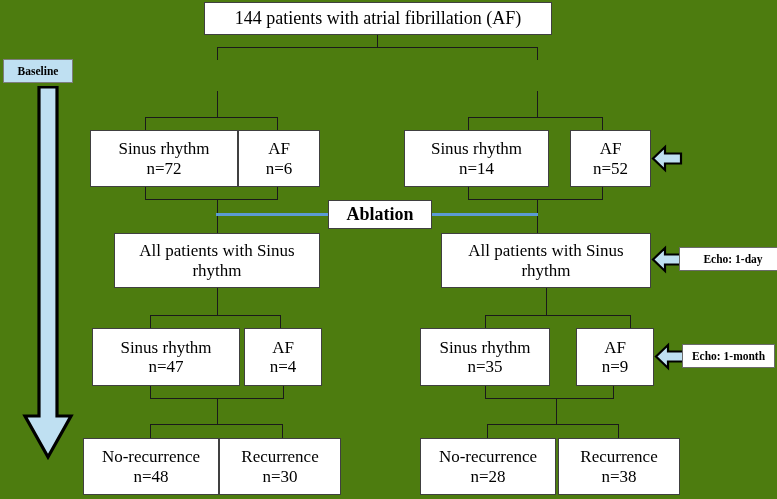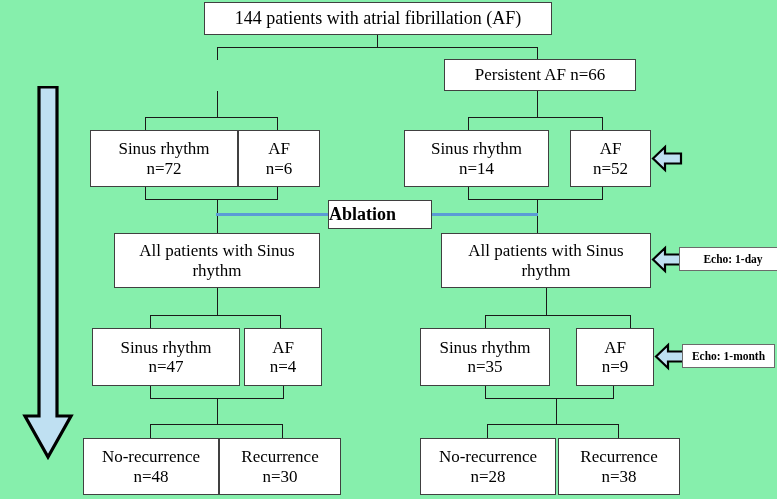--- a/index.html
+++ b/index.html
@@ -4,21 +4,21 @@
 <style>
   html, body {
     margin: 0;
     padding: 0;
     background: #ffffff;
   }
   #canvas {
     position: relative;
     width: 777px;
     height: 499px;
-    background: #86efac;
+    background: #4d7c0f;
     font-family: "Liberation Serif", serif;
     overflow: hidden;
   }
   .box {
     position: absolute;
     box-sizing: border-box;
     border: 1.4px solid #404040;
     background: #ffffff;
     display: flex;
     flex-direction: column;
@@ -66,21 +66,21 @@
     background: #5b9bd5;
     z-index: 3;
   }
   .ablation-box {
     position: absolute;
     box-sizing: border-box;
     border: 1.6px solid #3f3f3f;
     background: #ffffff;
     display: flex;
     align-items: center;
-    justify-content: flex-start;
+    justify-content: center;
     font-family: "Liberation Serif", serif;
     font-weight: bold;
     font-size: 18px;
     color: #000000;
     z-index: 7;
   }
   
   .echo-box {
     position: absolute;
     box-sizing: border-box;
@@ -108,23 +108,20 @@
 
   <div class="box" style="left:204px; top:2px; width:348px; height:33px; font-size:18px;">
     <span class="l1">144 patients with atrial fibrillation (AF)</span>
   </div>
 
   <div class="vline" style="left:377px; top:35px; height:13px;"></div>
   <div class="hline" style="left:217px; top:47px; width:321px;"></div>
   <div class="vline" style="left:217px; top:47px; height:13px;"></div>
   <div class="vline" style="left:537px; top:47px; height:13px;"></div>
 
-  <div class="box" style="left:444px; top:59px; width:192px; height:32px;">
-    <span class="l1">Persistent AF n=66</span>
-  </div>
 
   <div class="vline" style="left:217px; top:91px; height:26px;"></div>
   <div class="hline" style="left:145px; top:117px; width:133px;"></div>
   <div class="vline" style="left:145px; top:117px; height:14px;"></div>
   <div class="vline" style="left:277px; top:117px; height:14px;"></div>
 
   <div class="box" style="left:90px; top:130px; width:148px; height:57px;">
     <span class="l1">Sinus rhythm</span>
     <span class="l2">n=72</span>
   </div>
@@ -245,19 +242,22 @@
 
   <div class="box" style="left:420px; top:438px; width:136px; height:57px;">
     <span class="l1">No-recurrence</span>
     <span class="l2">n=28</span>
   </div>
   <div class="box" style="left:558px; top:438px; width:122px; height:57px;">
     <span class="l1">Recurrence</span>
     <span class="l2">n=38</span>
   </div>
 
+  <div class="stage-label" style="left:3px; top:59px; width:70px; height:24px;">
+    <span>Baseline</span>
+  </div>
 
   <svg class="big-arrow" style="left:22px; top:86px;" width="52" height="374" viewBox="0 0 52 374">
     <path d="M17 1 L35 1 L35 330 L49 330 L26 371 L3 330 L17 330 Z" fill="#bfe0f2" stroke="#000000" stroke-width="3.2" stroke-linejoin="miter"></path>
   </svg>
 
 
 </div>
 
 </body></html>

